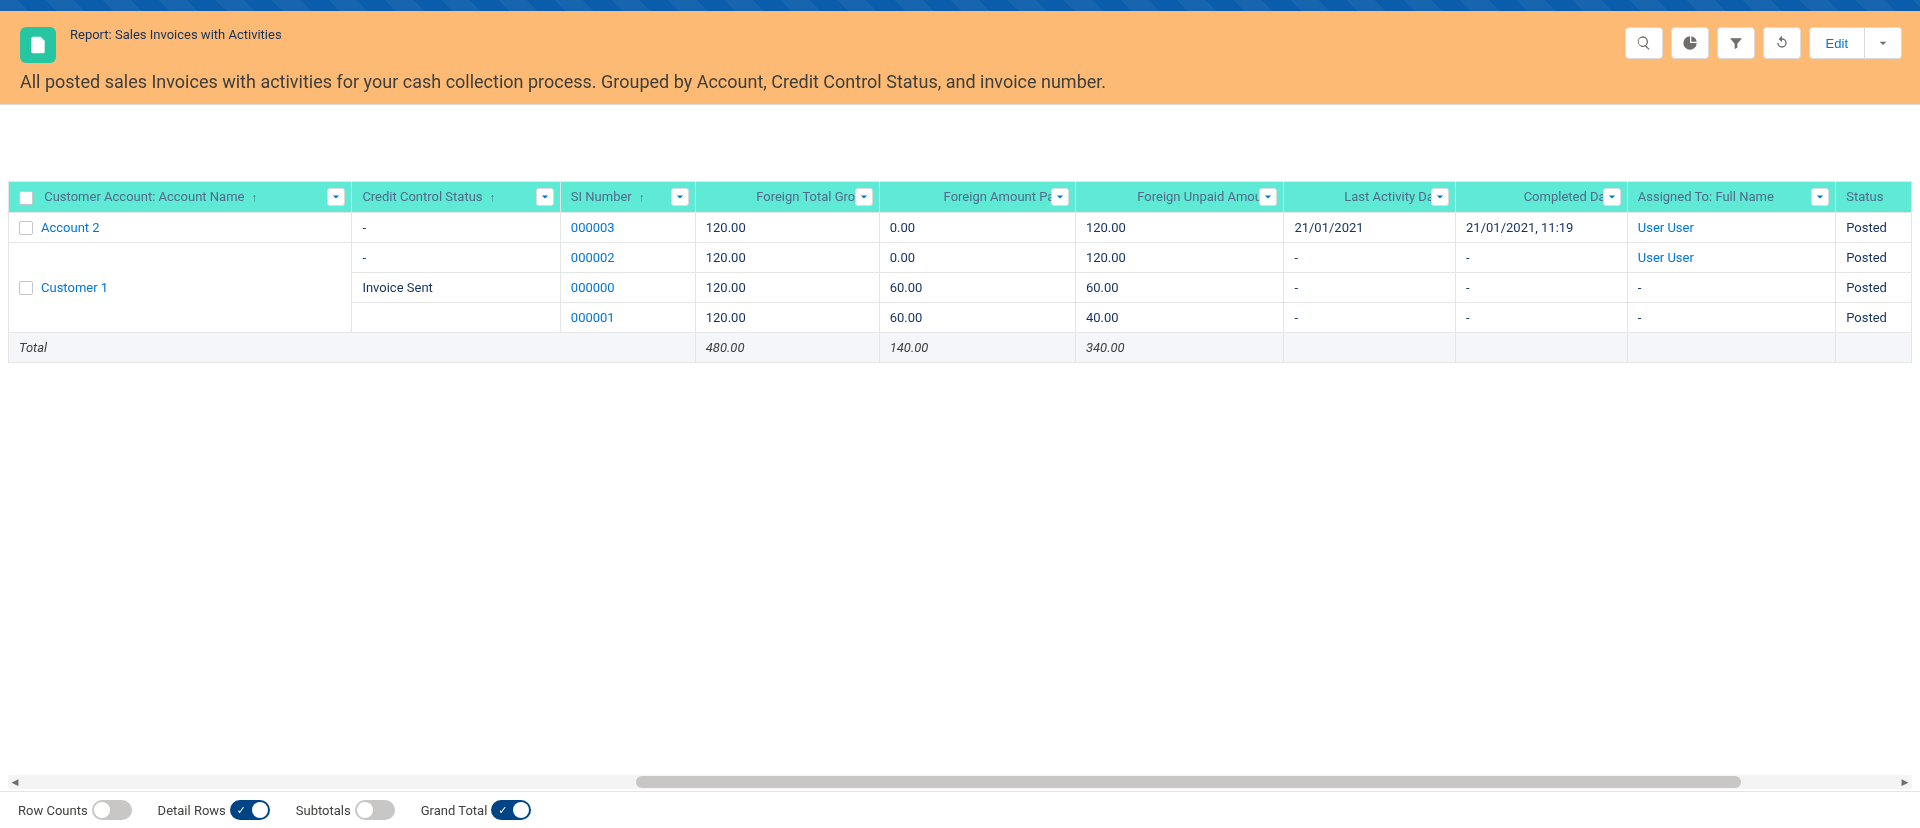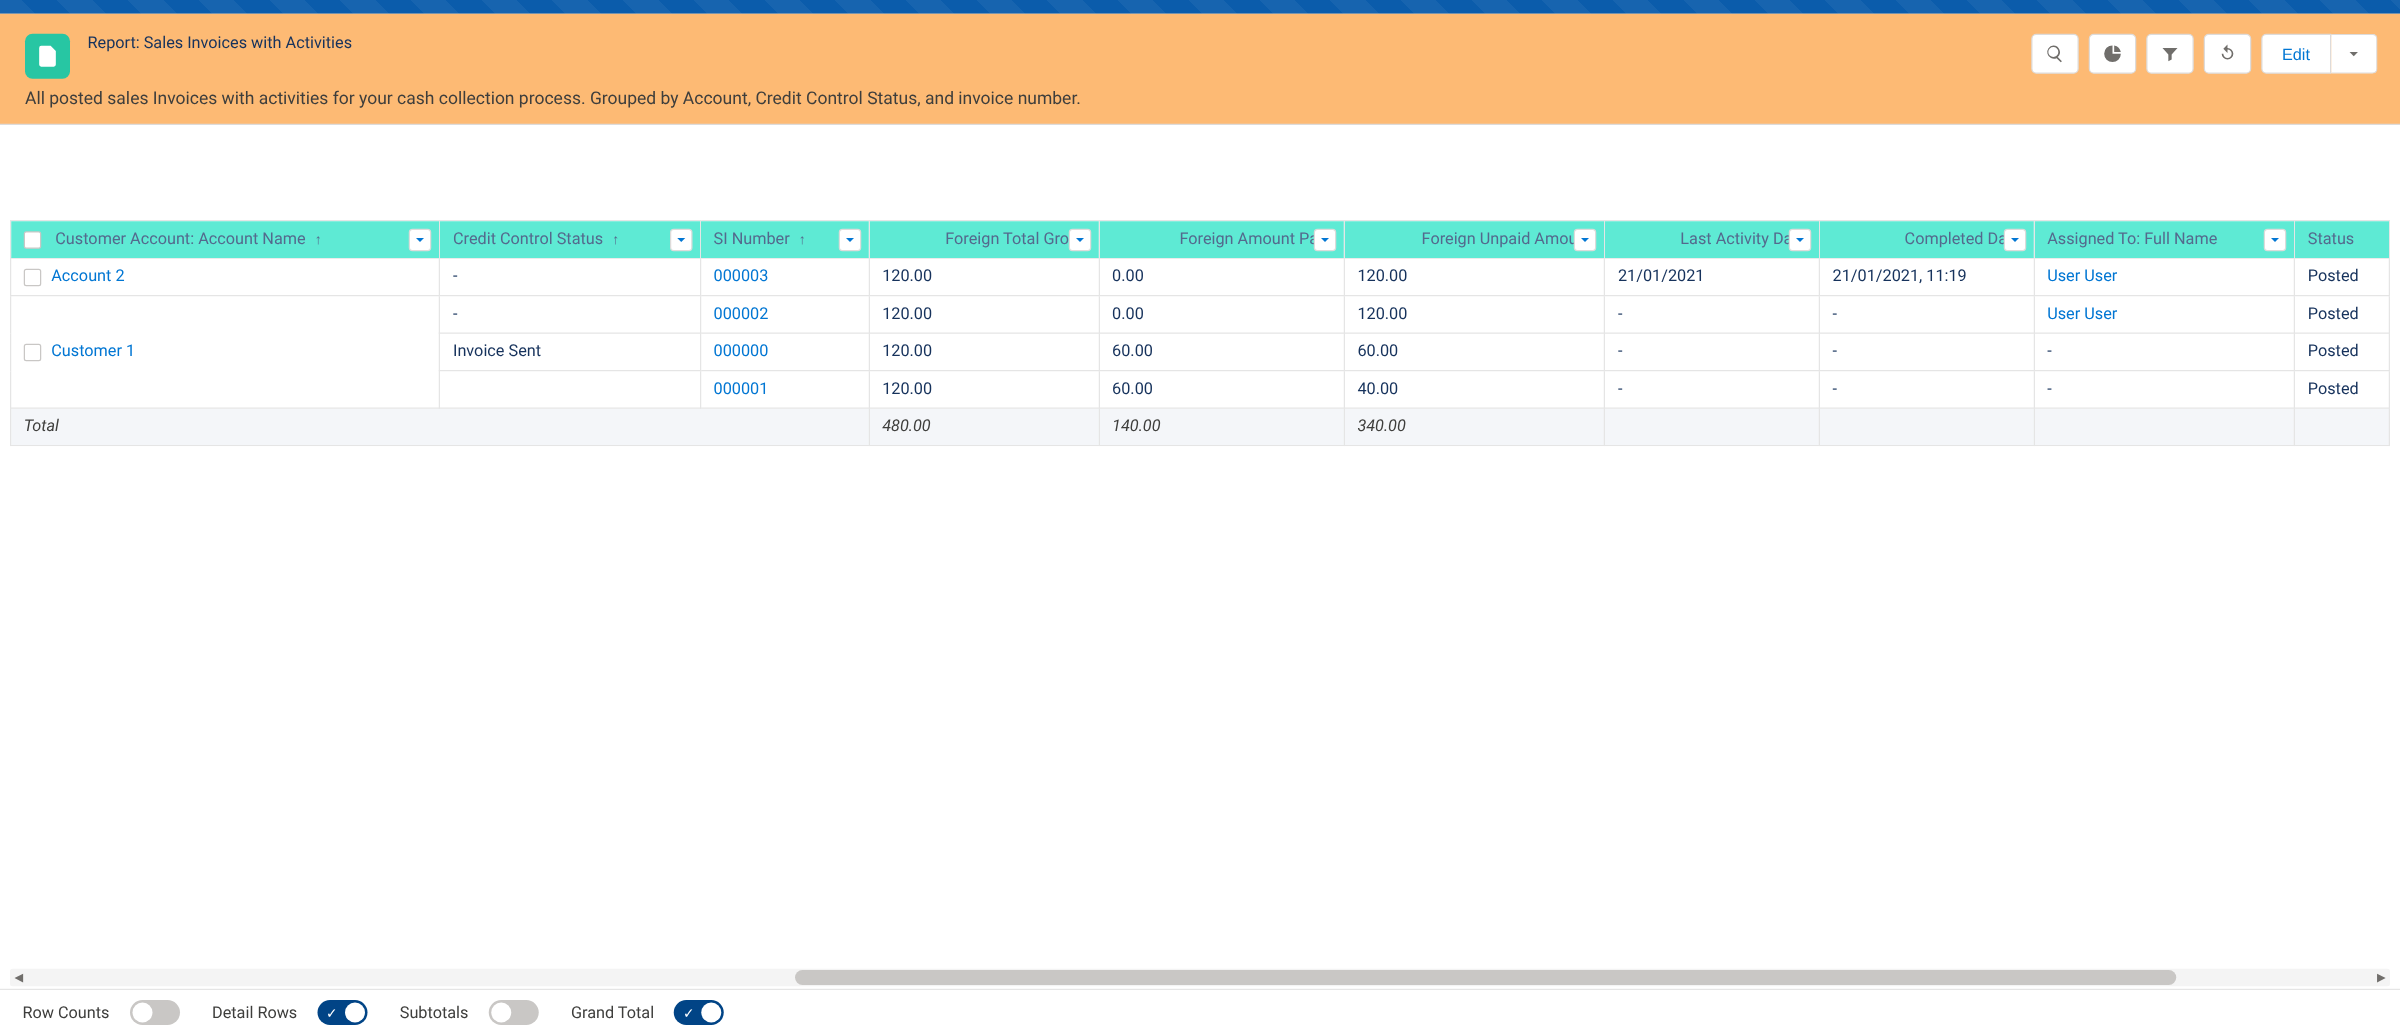--- a/index.html
+++ b/index.html
@@ -26,38 +26,38 @@
   .col-dd svg{ width:8px; height:8px; fill:#0176d3;}
   td.num { text-align:right; }
   td.link a { color:#0176d3; text-decoration:none; }
   tr.total-row td { background:#f4f6f9; font-weight:400; color:#3e3e3c;font-style:italic;}
   tr.total-row td.label { padding-left:10px;}
   .chk { width:14px; height:14px; border:1px solid #c9c7c5; border-radius:2px; display:inline-block; vertical-align:middle; margin-right:8px; background:#fff;}
   th.first-col { padding-left: 10px;}
   td.first-cell { padding-left:10px;}
   
   .footer-bar { position:relative; display:flex; align-items:center; gap:26px; padding:8px 18px; border-top:1px solid #e5e5e5; font-size:13px; color:#3e3e3c; background:#fff;}
-  .toggle { display:flex; align-items:center; gap:16px;}
+  .toggle { display:flex; align-items:center; gap:4px;}
   .switch { width:40px; height:20px; border-radius:20px; background:#c9c7c5; position:relative; cursor:pointer; display:inline-flex; align-items:center;}
   .switch .knob { width:16px; height:16px; border-radius:50%; background:#fff; position:absolute; top:2px; left:2px; transition:left .15s; display:flex; align-items:center; justify-content:center;}
   .switch.on { background:#014486;}
   .switch.on .knob { left:22px;}
   .switch.on::before { content:"✓"; color:#fff; font-size:11px; position:absolute; left:7px;}
   
   .hscroll { height:14px; background:#f4f4f4; margin:0 8px 2px 8px; position:relative; border-radius:2px;}
   .hscroll .thumb{ position:absolute; top:1px; height:12px; left:33%; width:58%; background:#c9c7c5; border-radius:6px;}
   .hscroll .arrow { position:absolute; top:0; width:14px; height:14px; display:flex; align-items:center; justify-content:center; color:#706e6b; font-size:9px;}
   .hscroll .arrow.left{ left:0;} .hscroll .arrow.right{ right:0;}
   .content-area { display:flex; flex-direction:column; height: calc(100% - 11px); }
   .middle { flex:1; overflow:hidden; display:flex; flex-direction:column;}
   
   .panel-header { background:#fdba74; padding: 16px 18px 12px 20px; border-bottom:1px solid #dddbda;}
   .panel-header-inner { display:flex; align-items:flex-start;}
   .panel-header-inner .grow1{flex:1;}
-  .panel-header .desc { margin-top:8px; font-size:14px; color:#3e3e3c;}
+  .panel-header .desc { margin-top:8px; font-size:18px; color:#3e3e3c;}
 </style>
 </head>
 <body>
 
 <div class="top-stripe"></div>
 
 <div class="content-area">
 
   <div class="panel-header">
     <div class="panel-header-inner">

